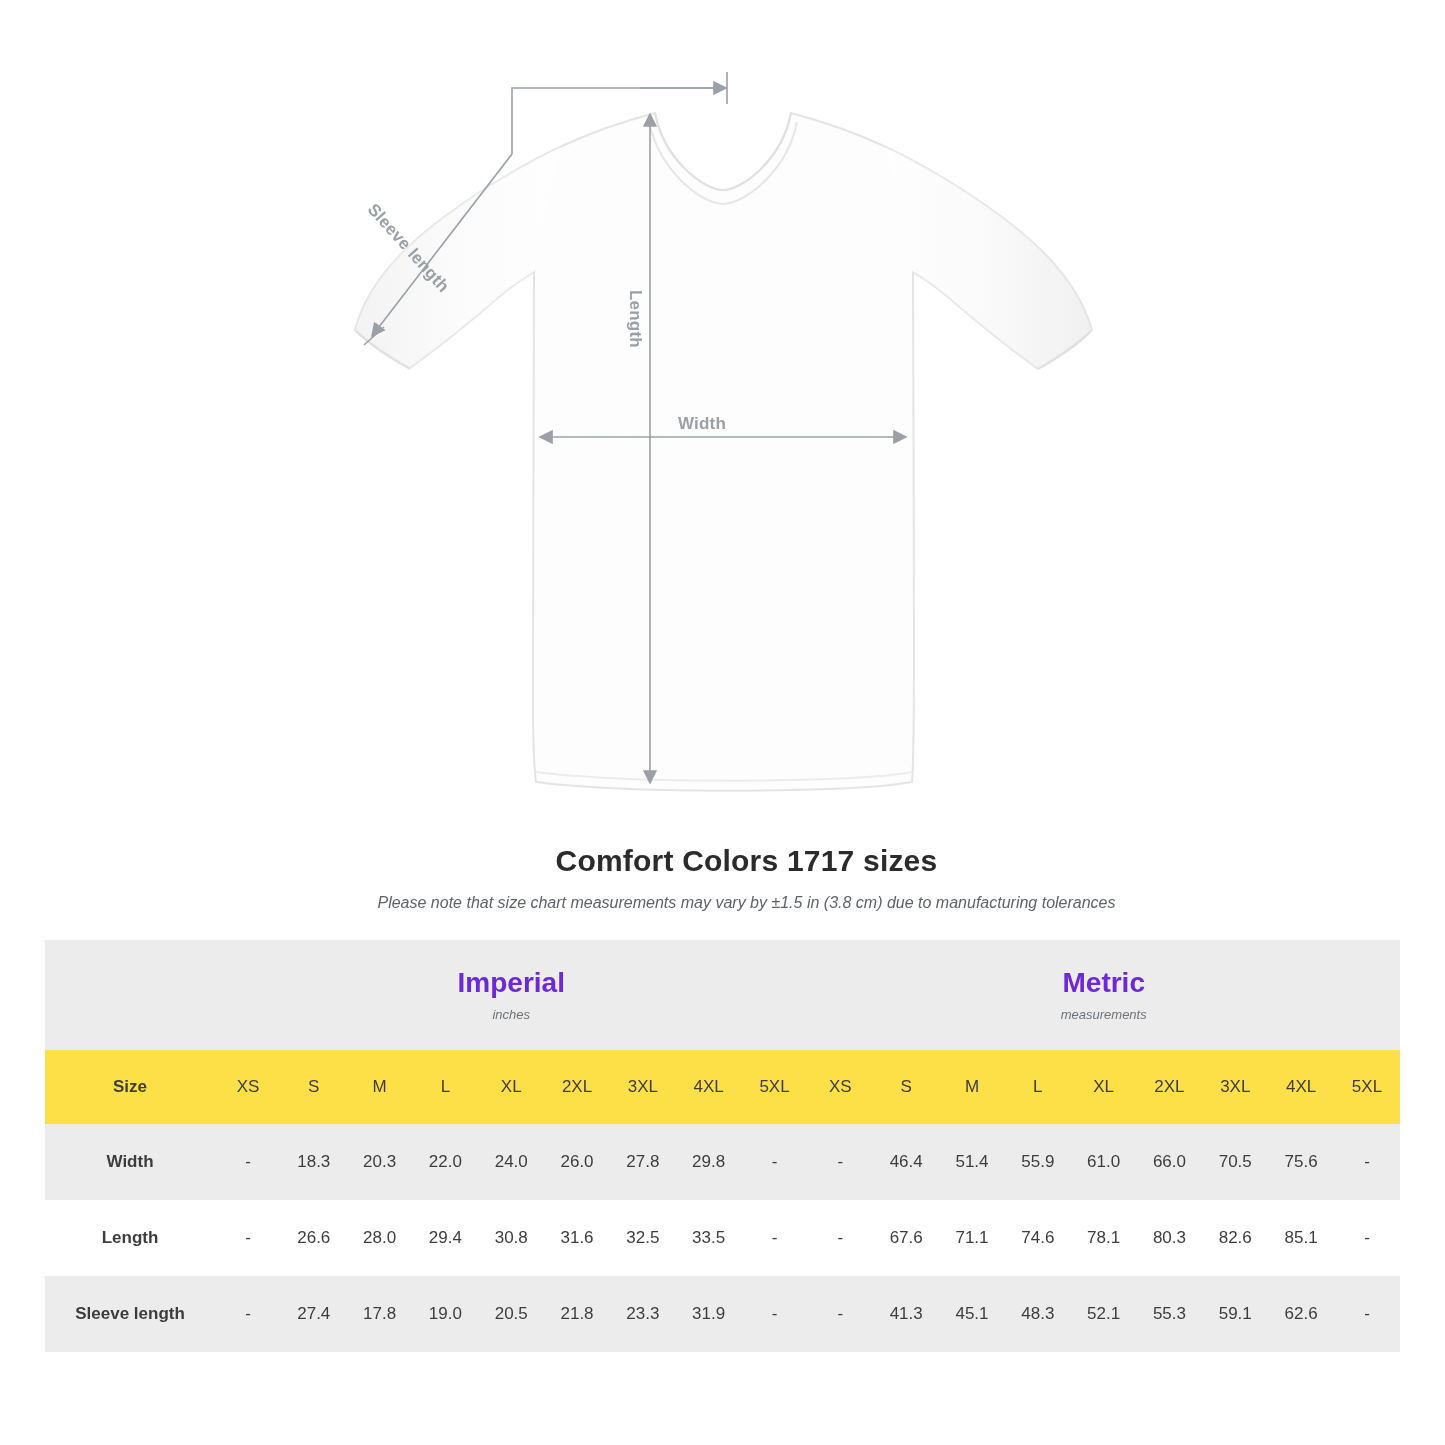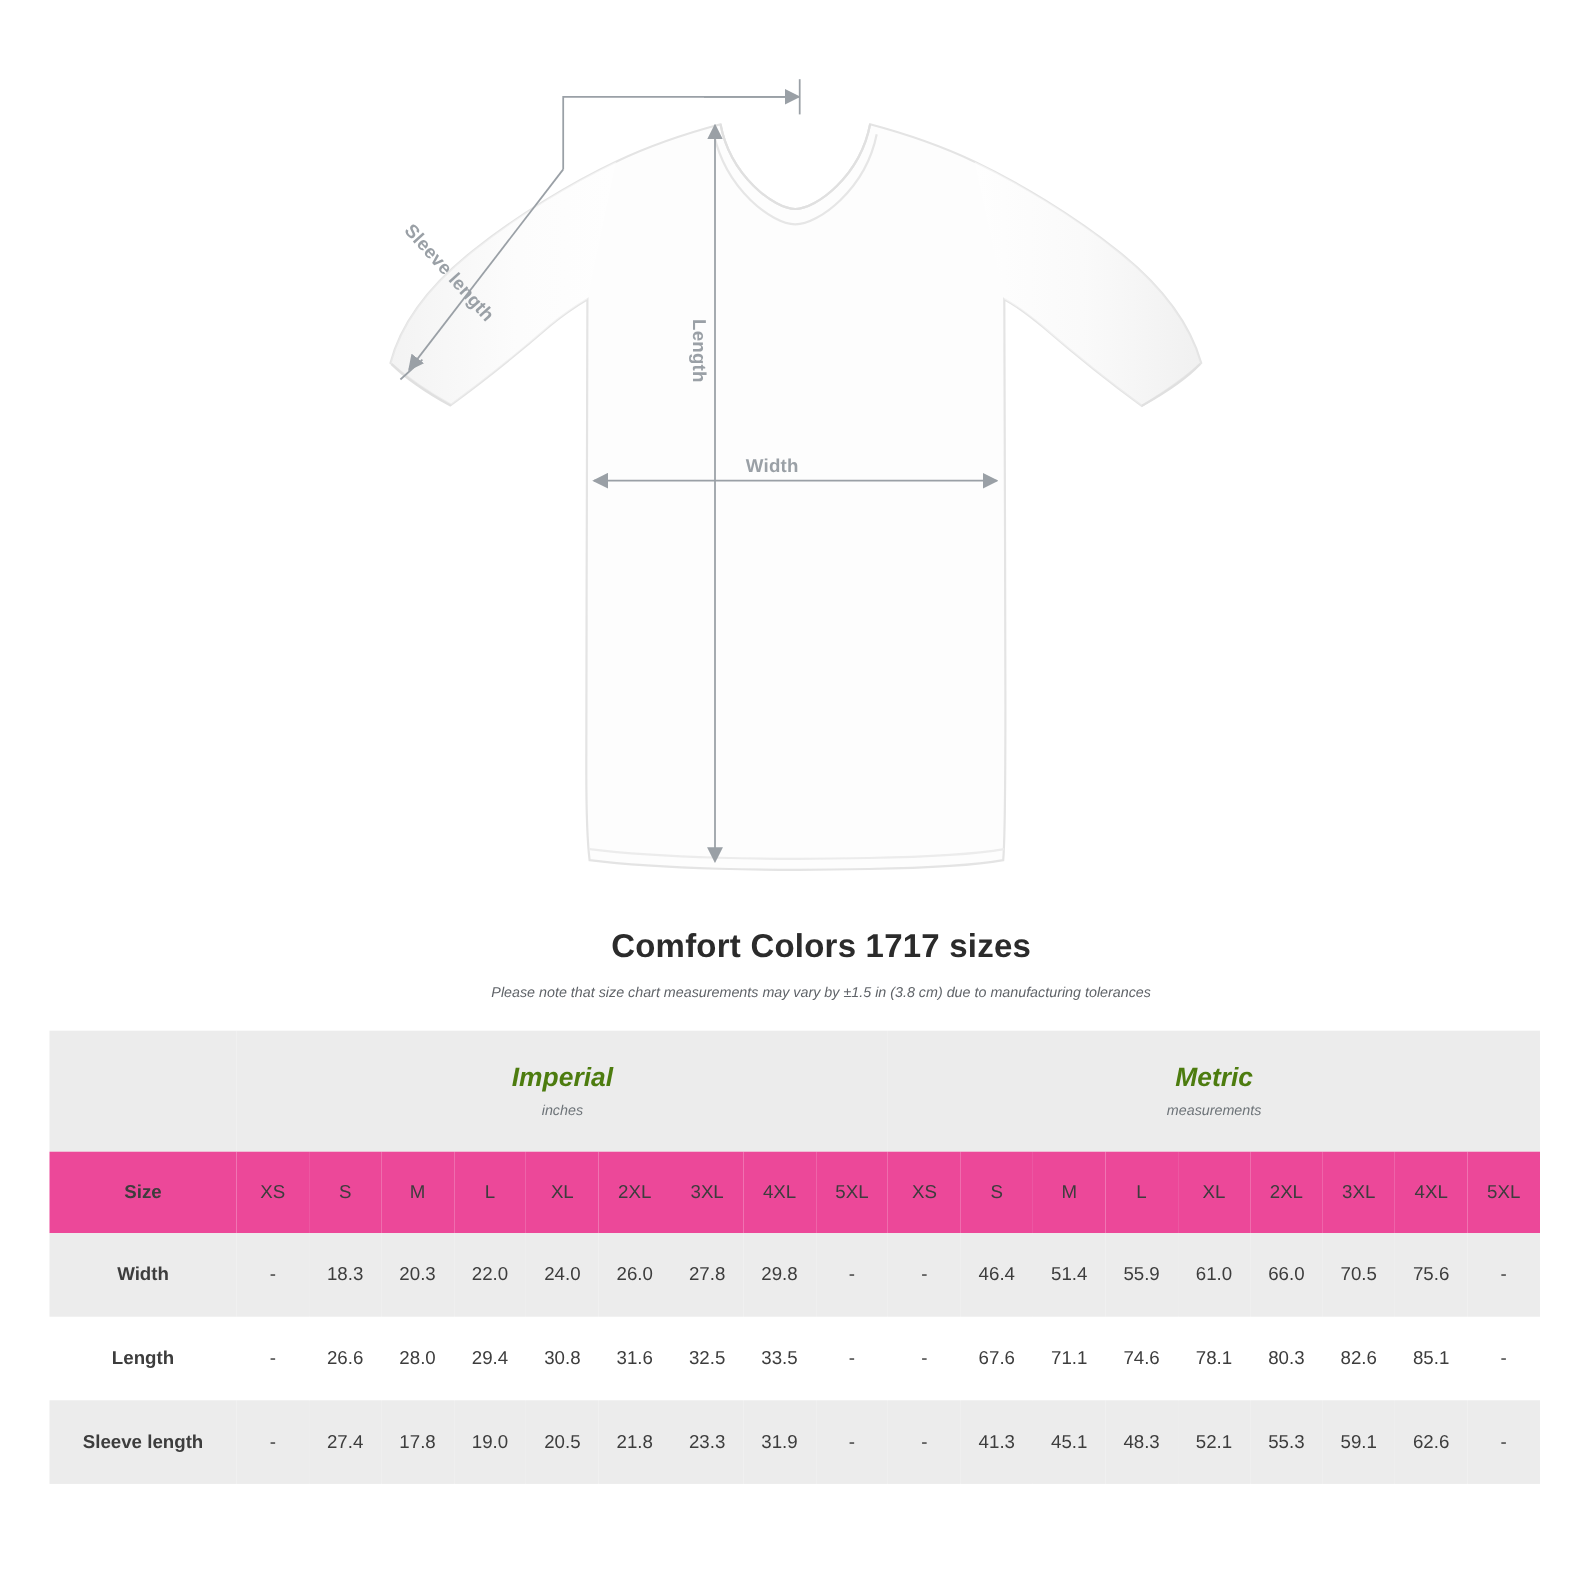--- a/index.html
+++ b/index.html
@@ -63,21 +63,21 @@
     margin-left: 48px;
   }
   .chart-title {
     font-size: 30px;
     font-weight: bold;
     color: #2b2b2b;
     letter-spacing: .2px;
   }
   .chart-note {
     margin-top: 16px;
-    font-size: 13px;
+    font-size: 16px;
     font-style: italic;
     color: #5f6368;
   }
 
   
   .table-wrap {
     margin: 28px 45px 0 45px;
   }
   table.sizes {
     border-collapse: collapse;
@@ -89,35 +89,34 @@
     vertical-align: middle;
     font-weight: normal;
     border: none;
   }
   .unit-row td {
     background: #ececec;
     height: 110px;
     padding: 0;
   }
   .unit-name {
-    font-size: 24px;
-    font-style: italic;
-    font-weight: bold;
-    color: #4d7c0f;
+    font-size: 28px;
+    font-weight: bold;
+    color: #6d28d9;
     line-height: 1.1;
   }
   .unit-sub {
     font-size: 13px;
     font-style: italic;
     color: #6d7378;
     margin-top: 8px;
   }
   .head-row td {
     height: 72px;
-    background: #ec4899;
+    background: #fde047;
     font-size: 17px;
     font-weight: bold;
     color: #3d3d3d;
   }
   .head-row td.rowlabel {
     font-size: 17px;
   }
   .data-row td {
     height: 74px;
     font-size: 17px;

